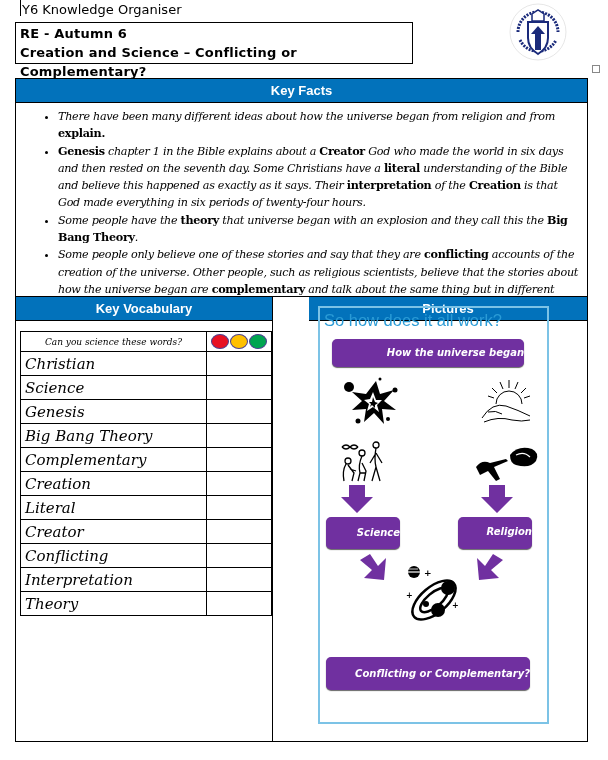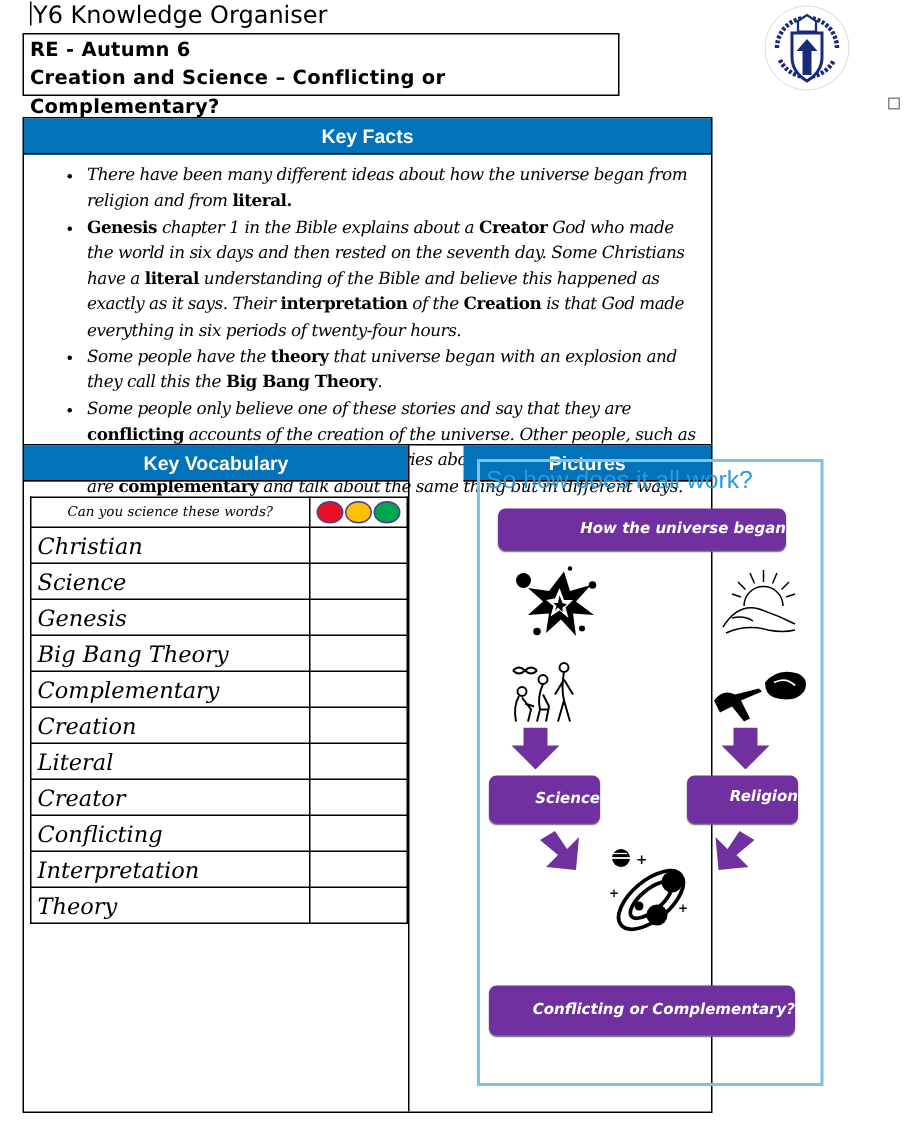--- a/index.html
+++ b/index.html
@@ -1,23 +1,23 @@
 <!DOCTYPE html>
 <html><head>
 <meta charset="utf-8">
 <style>
   html,body{margin:0;padding:0;background:#fff;}
   body{width:608px;height:760px;position:relative;overflow:hidden;font-family:"DejaVu Sans",sans-serif;color:#000;}
-  .doc-title{position:absolute;left:20px;top:0;font-size:16px;line-height:20px;font-family:"DejaVu Sans",sans-serif;}
+  .doc-title{position:absolute;left:20px;top:0;font-size:13px;line-height:20px;font-family:"DejaVu Sans",sans-serif;}
   .doc-title .cursor{display:inline-block;width:1px;height:16px;background:#000;vertical-align:-2px;margin-right:1px;}
   .title-box{position:absolute;left:15px;top:22px;width:398px;height:42px;border:1.5px solid #000;box-sizing:border-box;padding:1px 4px;}
   .title-box div{font-family:"DejaVu Sans",sans-serif;font-weight:bold;font-size:13px;line-height:19px;letter-spacing:0.2px;}
   .logo{position:absolute;left:509px;top:2px;width:58px;height:60px;}
   .small-box{position:absolute;left:592px;top:65px;width:8px;height:8px;border:1px solid #888;box-sizing:border-box;}
-  .main{position:absolute;left:15px;top:78px;width:460px;height:664px;border:1px solid #000;box-sizing:border-box;}
+  .main{position:absolute;left:15px;top:78px;width:573px;height:664px;border:1px solid #000;box-sizing:border-box;}
   .hdr{background:#0272bb;color:#fff;font-family:"Liberation Sans",sans-serif;font-weight:bold;font-size:13px;text-align:center;height:24px;line-height:24px;border-bottom:1px solid #000;box-sizing:border-box;}
   .facts{height:194px;border-bottom:1px solid #000;box-sizing:border-box;padding:5px 6px 0 22px;}
   .facts ul{margin:0;padding:0 0 0 20px;}
   .facts li{font-family:"DejaVu Serif",serif;font-size:11.2px;line-height:17.3px;letter-spacing:-0.3px;font-style:italic;}
   .facts li b{font-style:normal;}
   .lower{display:flex;height:444px;}
   .col-left{width:257px;border-right:1px solid #000;box-sizing:border-box;}
   .col-right{flex:1;position:relative;padding-left:36px;}
   .vocab-table{margin:10px 0 0 4px;width:252px;border-collapse:collapse;}
   .vocab-table td{border:1px solid #000;padding:0 4px;height:24px;box-sizing:border-box;}
@@ -47,21 +47,21 @@
   <path d="M23 12 L29 8 L35 12 L35 19 L23 19 Z" fill="#fff" stroke="#1a2a7a" stroke-width="1.5"></path>
   <path d="M19 20 L39 20 L39 36 Q39 46 29 52 Q19 46 19 36 Z" fill="#fff" stroke="#1a2a7a" stroke-width="2"></path>
   <path d="M29 24 L36 32 L32 32 L32 48 L26 48 L26 32 L22 32 Z" fill="#1a2a7a"></path>
 </svg>
 <div class="small-box"></div>
 
 <div class="main">
   <div class="hdr">Key Facts</div>
   <div class="facts">
     <ul id="facts-list">
-        <li>There have been many different ideas about how the universe began from religion and from <b>literal.</b></li>
+        <li>There have been many different ideas about how the universe began from religion and from <b>explain.</b></li>
         <li><b>Genesis</b> chapter 1 in the Bible explains about a <b>Creator</b> God who made the world in six days and then rested on the seventh day. Some Christians have a <b>literal</b> understanding of the Bible and believe this happened as exactly as it says. Their <b>interpretation</b> of the <b>Creation</b> is that God made everything in six periods of twenty-four hours.</li>
         <li>Some people have the <b>theory</b> that universe began with an explosion and they call this the <b>Big Bang Theory</b>.</li>
         <li>Some people only believe one of these stories and say that they are <b>conflicting</b> accounts of the creation of the universe. Other people, such as religious scientists, believe that the stories about how the universe began are <b>complementary</b> and talk about the same thing but in different ways.</li>
       </ul>
   </div>
   <div class="lower">
     <div class="col-left">
       <div class="hdr">Key Vocabulary</div>
       <table class="vocab-table">
         <tbody id="vocab-body">

